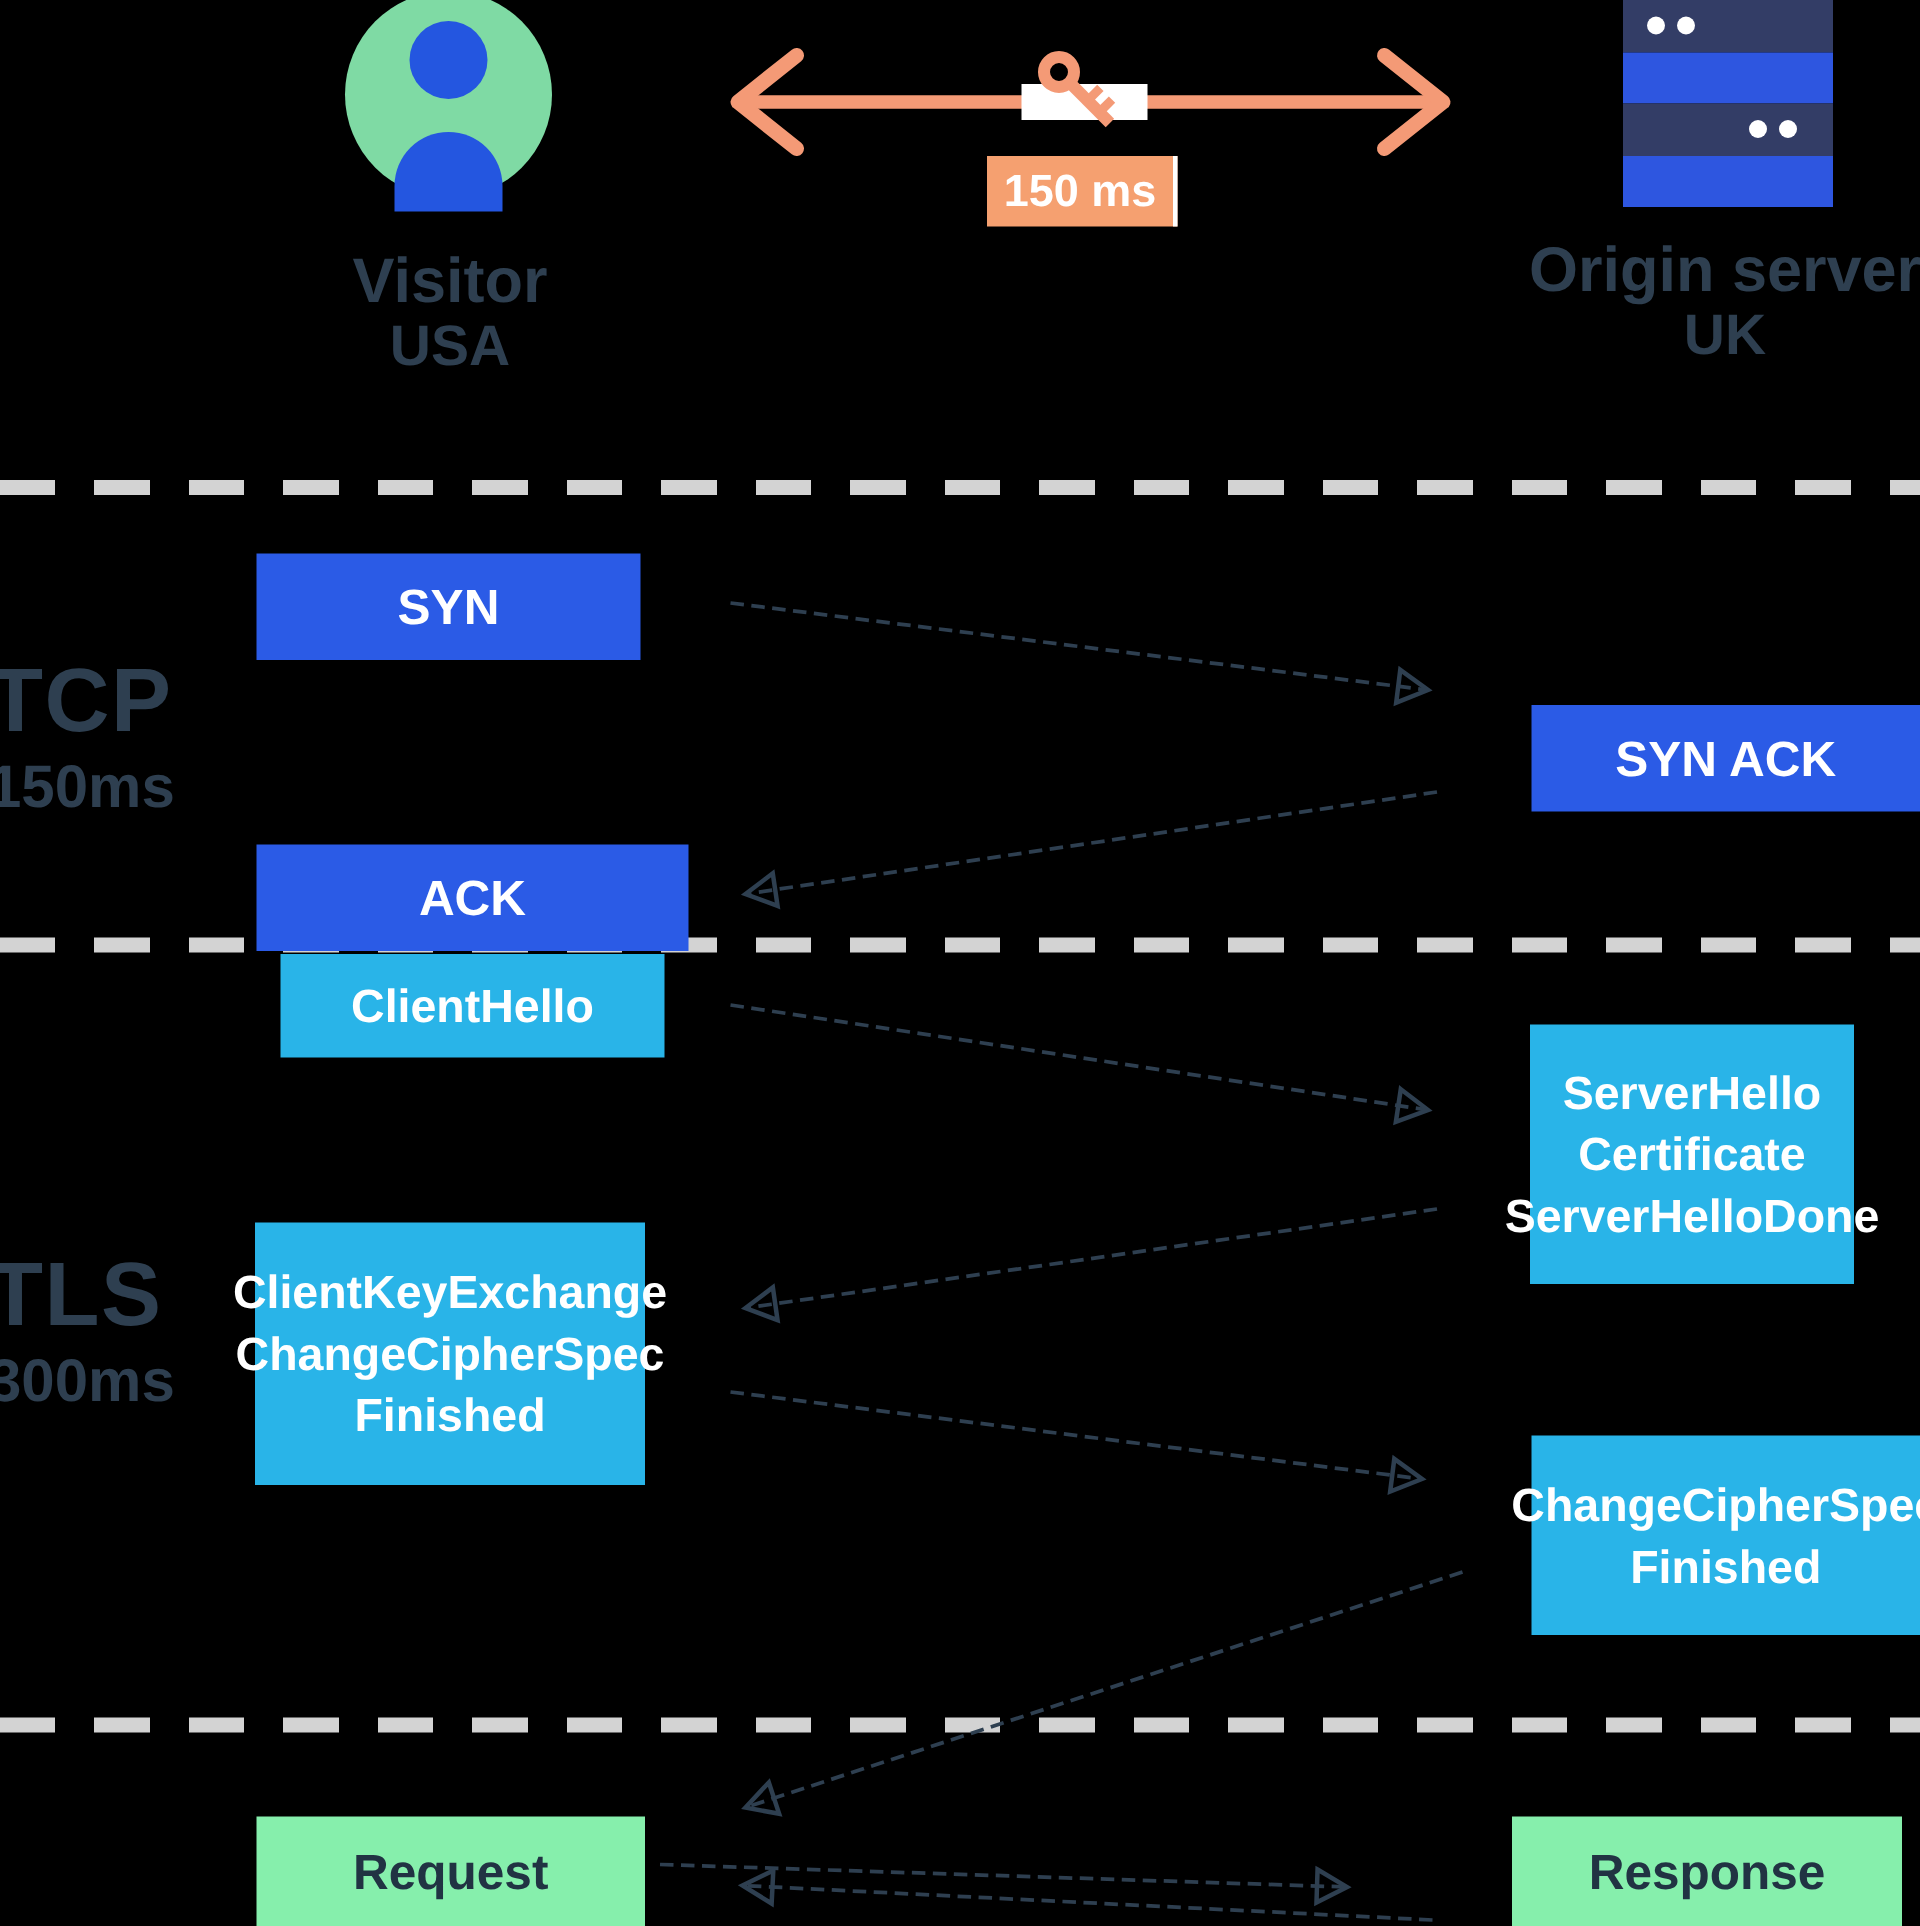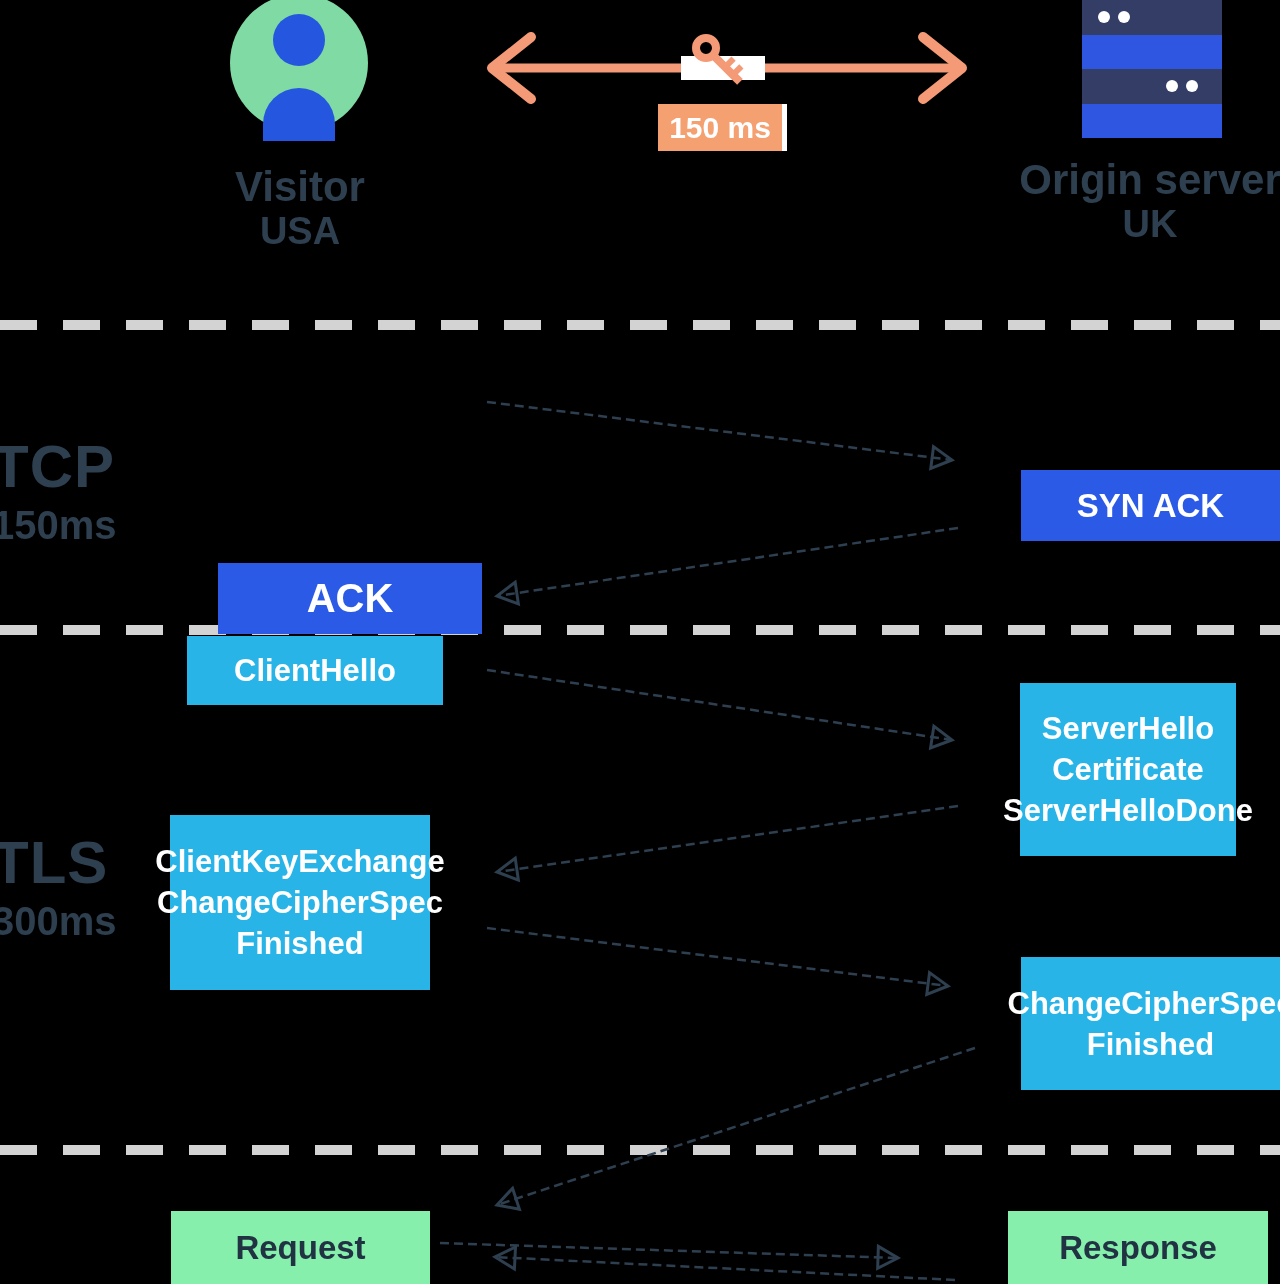--- a/index.html
+++ b/index.html
@@ -20,21 +20,21 @@
     position:absolute;z-index:3;display:flex;flex-direction:column;
     align-items:center;justify-content:center;text-align:center;
     color:#fff;font-weight:700;
   }
   .box-blue{background:#2b5be6;}
   .box-cyan{background:#29b4e8;}
   .box-green{background:#86efac;color:#213343;}
   .box .ln{display:block;}
   .b-syn{left:171px;top:369px;width:256px;height:71px;font-size:33px;}
   .b-synack{left:1021px;top:470px;width:259px;height:71px;font-size:33px;}
-  .b-ack{left:171px;top:563px;width:264px;height:71px;font-size:40px;margin-left:47px;}
+  .b-ack{left:171px;top:563px;width:288px;height:71px;font-size:33px;}
   .b-clienthello{left:187px;top:636px;width:256px;height:69px;font-size:31px;}
   .b-serverhello{left:1020px;top:683px;width:216px;height:173px;font-size:31px;line-height:41px;}
   .b-clientkey{left:170px;top:815px;width:260px;height:175px;font-size:31px;line-height:41px;}
   .b-ccs{left:1021px;top:957px;width:259px;height:133px;font-size:31px;line-height:41px;}
   .b-request{left:171px;top:1211px;width:259px;height:73px;font-size:33px;}
   .b-response{left:1008px;top:1211px;width:260px;height:73px;font-size:33px;}
   
   .phase{position:absolute;z-index:3;color:#2e3f50;font-weight:700;}
   .phase .t{font-size:60px;letter-spacing:1px;}
   .phase .d{font-size:40px;margin-top:2px;}
@@ -52,21 +52,21 @@
   .pl-server{left:1010px;top:158px;width:280px;}
   .server-icon{position:absolute;left:1082px;top:0;width:140px;height:138px;z-index:4;}
   .server-icon .row{position:relative;width:140px;height:34.5px;}
   .r-navy{background:#333d66;} .r-blue{background:#2e56e0;}
   .dot{position:absolute;top:11px;width:12px;height:12px;border-radius:50%;background:#fff;}
   .row1 .dot1{left:16px;} .row1 .dot2{left:36px;}
   .row3 .dot1{left:84px;} .row3 .dot2{left:104px;}
   
   .rtt-badge{
     position:absolute;left:658px;top:104px;width:124px;height:47px;z-index:4;
-    background:#f5a070;border-right:5px solid #ffffff;
+    background:#f5a070;border-right:3px solid #ffffff;
     color:#fff;font-weight:700;font-size:30px;
     display:flex;align-items:center;justify-content:center;
   }
 </style>
 </head>
 <body>
 
 <div class="stage">
 
   <div class="sep sep1"></div>
@@ -137,20 +137,21 @@
 
   <div class="phase ph-tcp">
     <div class="t">TCP</div>
     <div class="d">150ms</div>
   </div>
   <div class="phase ph-tls">
     <div class="t">TLS</div>
     <div class="d">300ms</div>
   </div>
 
+  <div class="box box-blue b-syn">SYN</div>
   <div class="box box-blue b-synack">SYN ACK</div>
   <div class="box box-blue b-ack">ACK</div>
   <div class="box box-cyan b-clienthello">ClientHello</div>
 
   <div class="box box-cyan b-serverhello">
     <span class="ln">ServerHello</span>
     <span class="ln">Certificate</span>
     <span class="ln">ServerHelloDone</span>
   </div>
 

